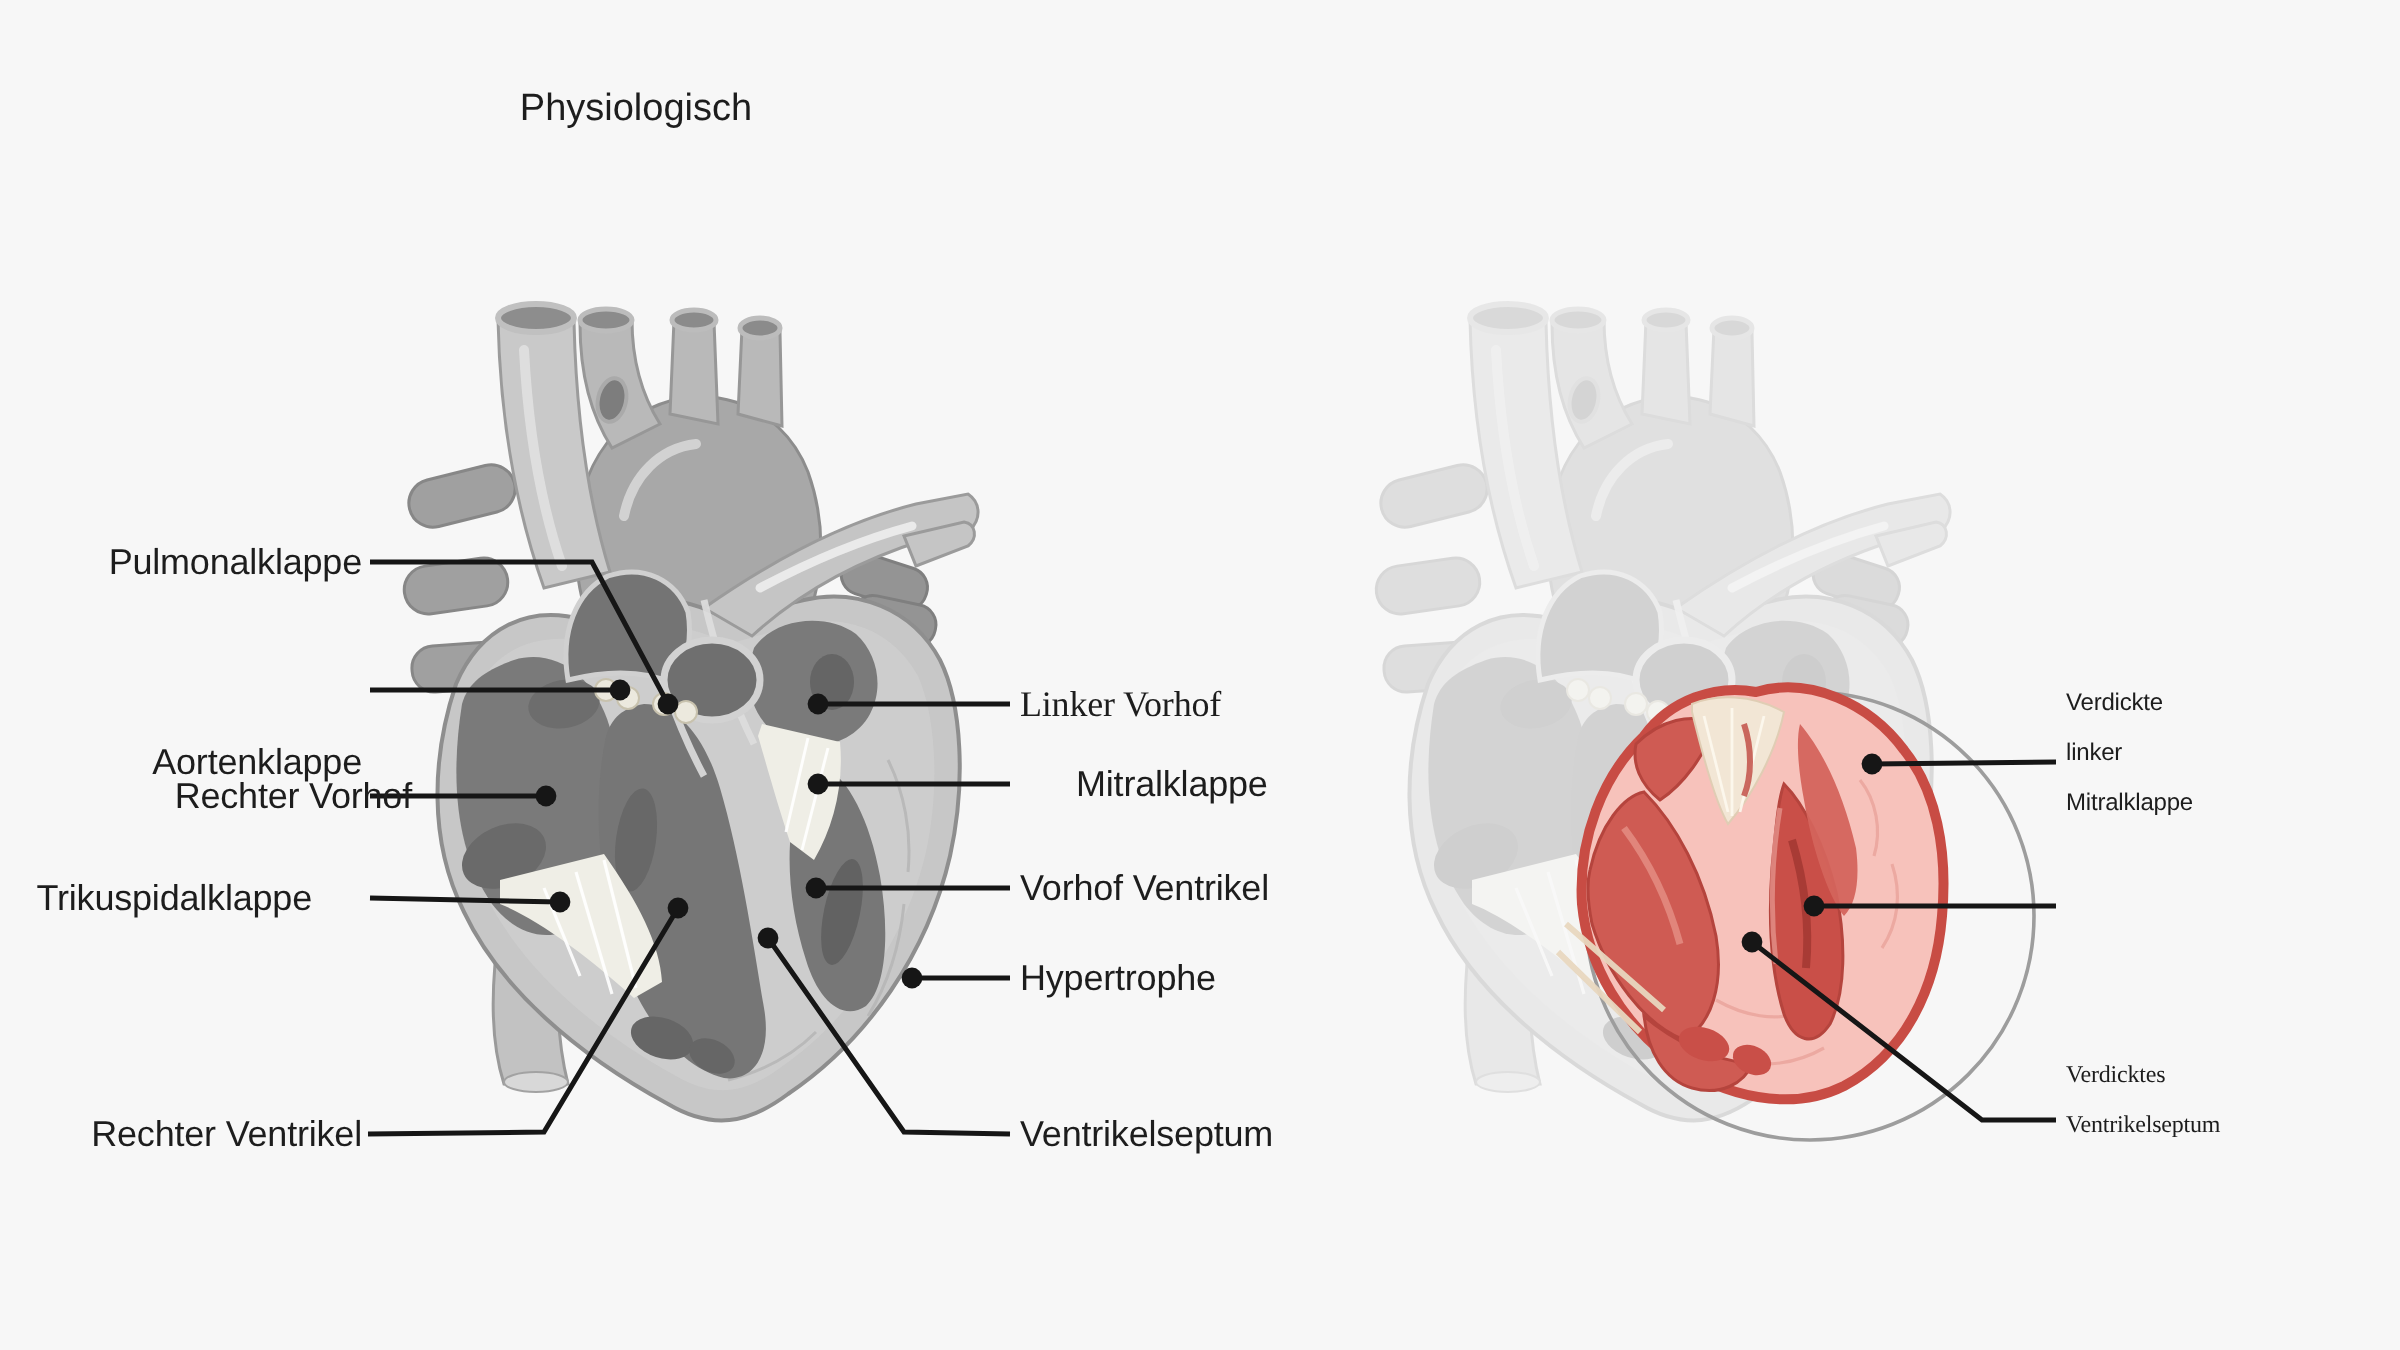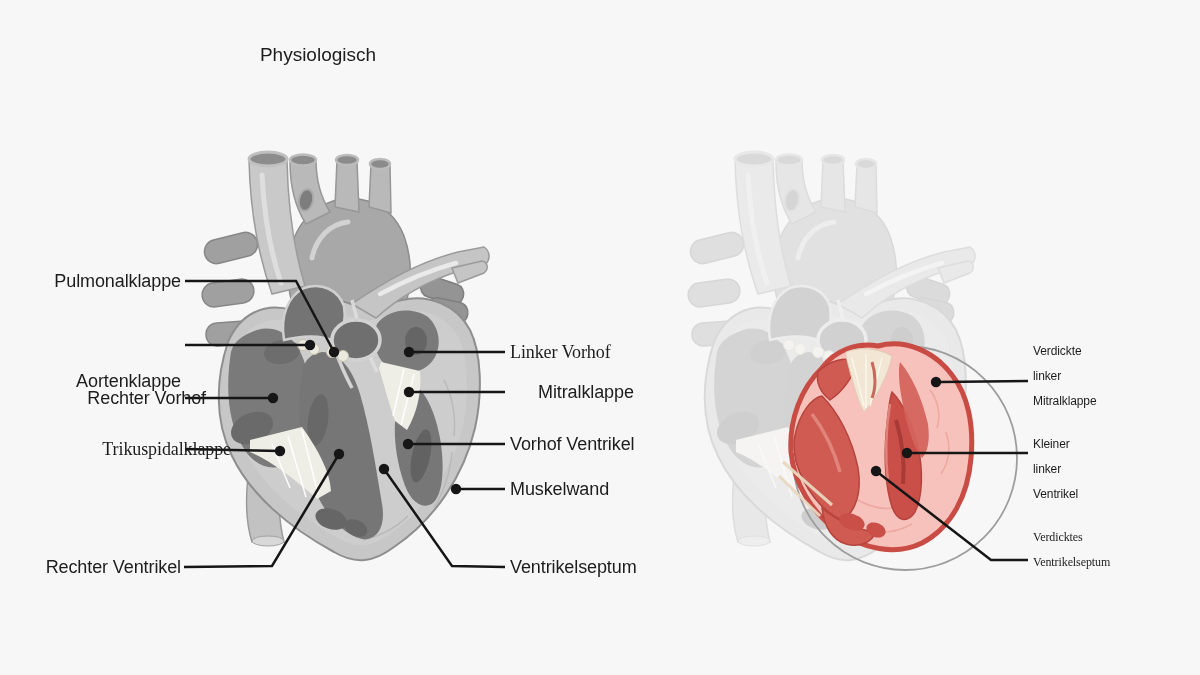--- a/index.html
+++ b/index.html
@@ -180,37 +180,32 @@
       <circle cx="907" cy="453" r="5.2"></circle>
       <circle cx="876" cy="471" r="5.2"></circle>
     </g>
   </svg>
 
   <div class="title" style="left:168px;top:42px;width:300px;">Physiologisch</div>
 
   <div class="lbl right-align" style="right:1019px;top:281px;">Pulmonalklappe</div>
   <div class="lbl right-align" style="right:1019px;top:345px;margin-top:36px;">Aortenklappe</div>
   <div class="lbl right-align" style="right:994px;top:398px;">Rechter Vorhof</div>
-  <div class="lbl right-align" style="right:969px;top:449px;font-family:Liberation Serif, serif;">Trikuspidalklappe</div>
+  <div class="lbl right-align" style="right:1044px;top:449px;">Trikuspidalklappe</div>
   <div class="lbl right-align" style="right:1019px;top:567px;">Rechter Ventrikel</div>
 
   <div class="lbl" style="left:510px;top:352px;font-family:Liberation Serif, serif;">Linker Vorhof</div>
   <div class="lbl" style="left:510px;top:392px;margin-left:28px;">Mitralklappe</div>
   <div class="lbl" style="left:510px;top:444px;">Vorhof Ventrikel</div>
-  <div class="lbl" style="left:510px;top:489px;">Muskelwand</div>
+  <div class="lbl" style="left:510px;top:489px;">Hypertrophe</div>
   <div class="lbl" style="left:510px;top:567px;">Ventrikelseptum</div>
 
   <div class="lblock" style="left:1033px;top:339px;">
     <span>Verdickte</span>
     <span>linker</span>
     <span>Mitralklappe</span>
   </div>
-  <div class="lblock" style="left:1033px;top:432px;">
-    <span>Kleiner</span>
-    <span>linker</span>
-    <span>Ventrikel</span>
-  </div>
   <div class="lblock" style="left:1033px;top:525px;font-family:Liberation Serif, serif;">
     <span>Verdicktes</span>
     <span>Ventrikelseptum</span>
   </div>
 
 </div>
 
 </body></html>

